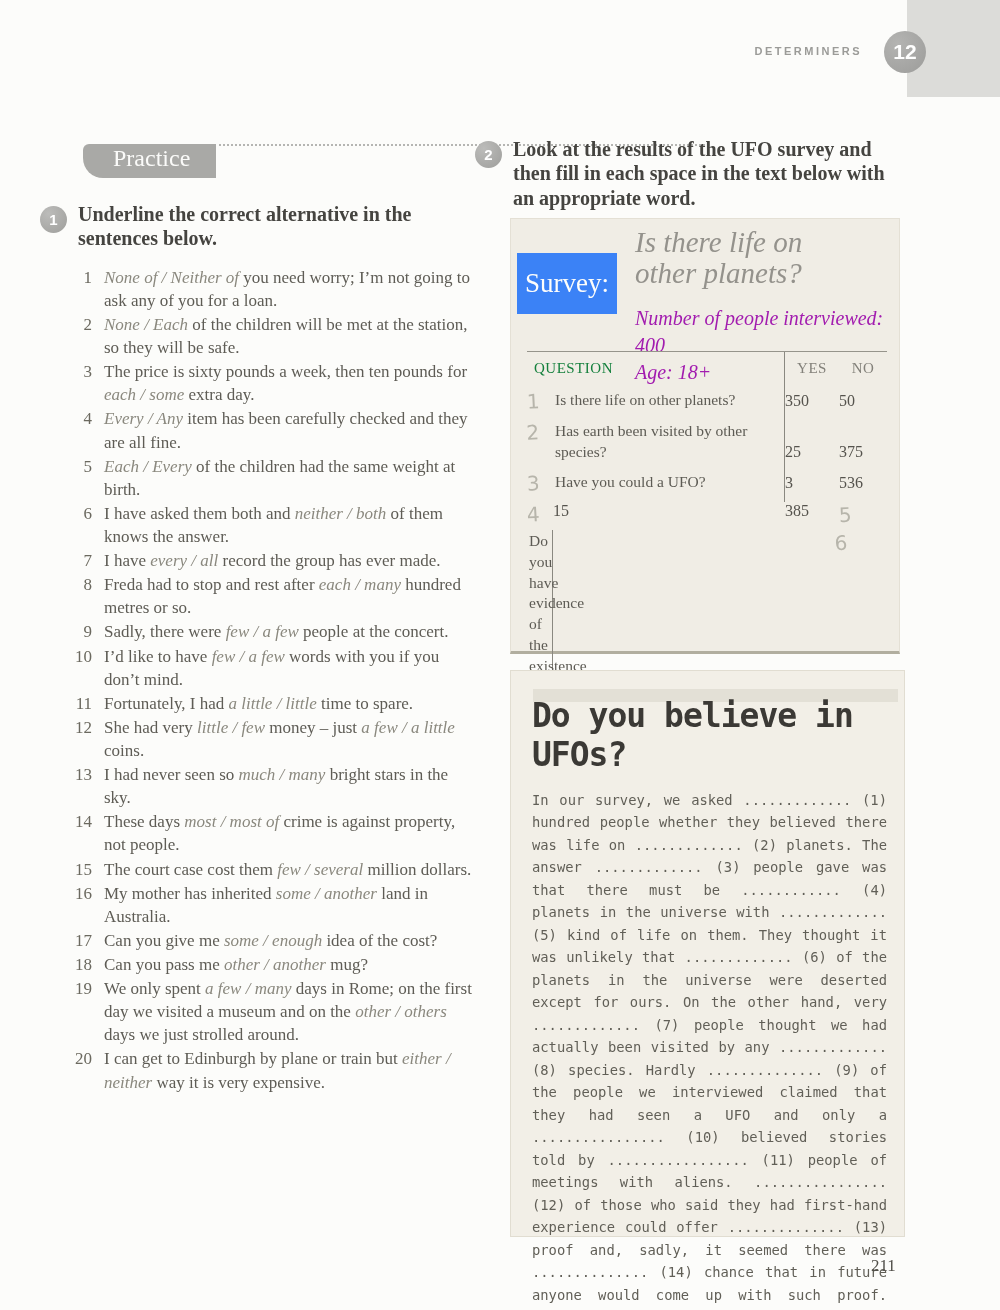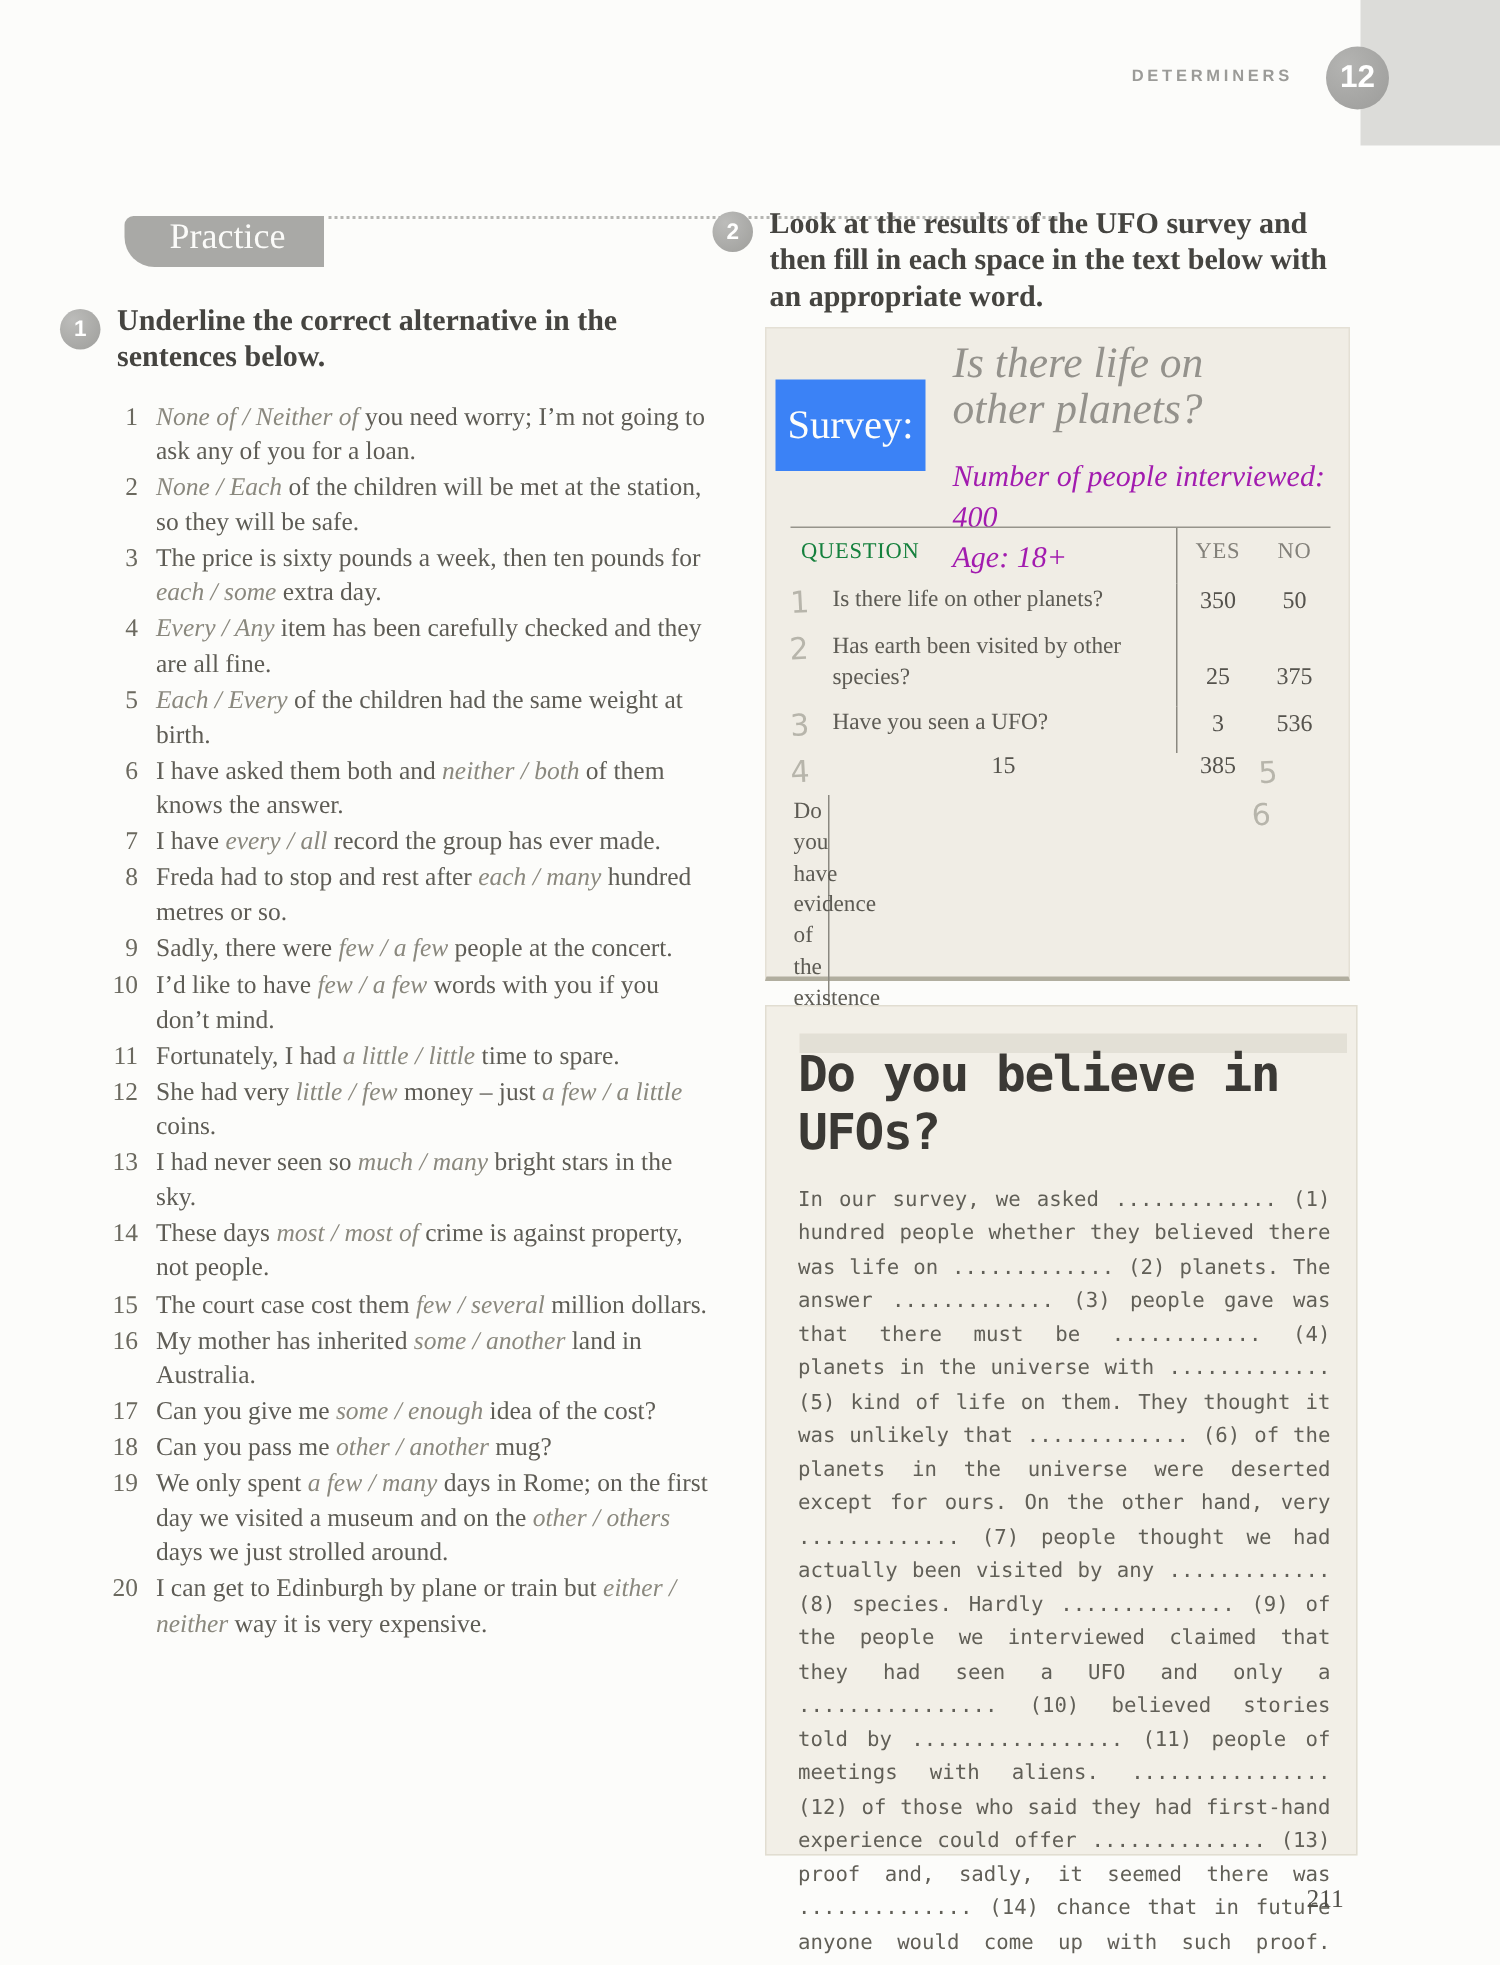--- a/index.html
+++ b/index.html
@@ -104,21 +104,21 @@
   .st-num {
     font-family:"DejaVu Sans", sans-serif; font-size:20px; color:#b7b5ab;
     line-height:1; padding-top:2px; transform:rotate(-3deg);
   }
   .st-q {
     border-right:1px solid #8a8880;
     font-size:15.5px; color:#5d5b54; line-height:1.34;
     padding:1px 10px 9px 2px;
   }
   .st-v {
-    align-self:end; text-align:center; padding-bottom:10px;
+    align-self:end; text-align:left; padding-bottom:10px;
     font-size:16px; color:#55534d;
   }
 
   
   .ufo-panel {
     position:absolute; left:510px; top:670px; width:395px; height:567px;
     background:#f2efe7; border:1px solid #e1ddd1;
   }
   .ufo-band {
     position:absolute; left:22px; right:6px; top:18px; height:13px;
@@ -260,21 +260,21 @@
       <div class="st-cell-h">NO</div>
     <div class="st-num">1</div>
         <div class="st-q">Is there life on other planets?</div>
         <div class="st-v">350</div>
         <div class="st-v">50</div>
         <div class="st-num">2</div>
         <div class="st-q">Has earth been visited by other species?</div>
         <div class="st-v">25</div>
         <div class="st-v">375</div>
         <div class="st-num">3</div>
-        <div class="st-q">Have you seen a UFO?</div>
+        <div class="st-q">Have you could a UFO?</div>
         <div class="st-v">3</div>
         <div class="st-v">536</div>
         <div class="st-num">4</div>
         <div class="st-v">15</div>
         <div class="st-v">385</div>
         <div class="st-num">5</div>
         <div class="st-q">Do you have evidence of the existence of UFOs?</div>
         <div class="st-v">0</div>
         <div class="st-v">400</div>
         <div class="st-num">6</div>

